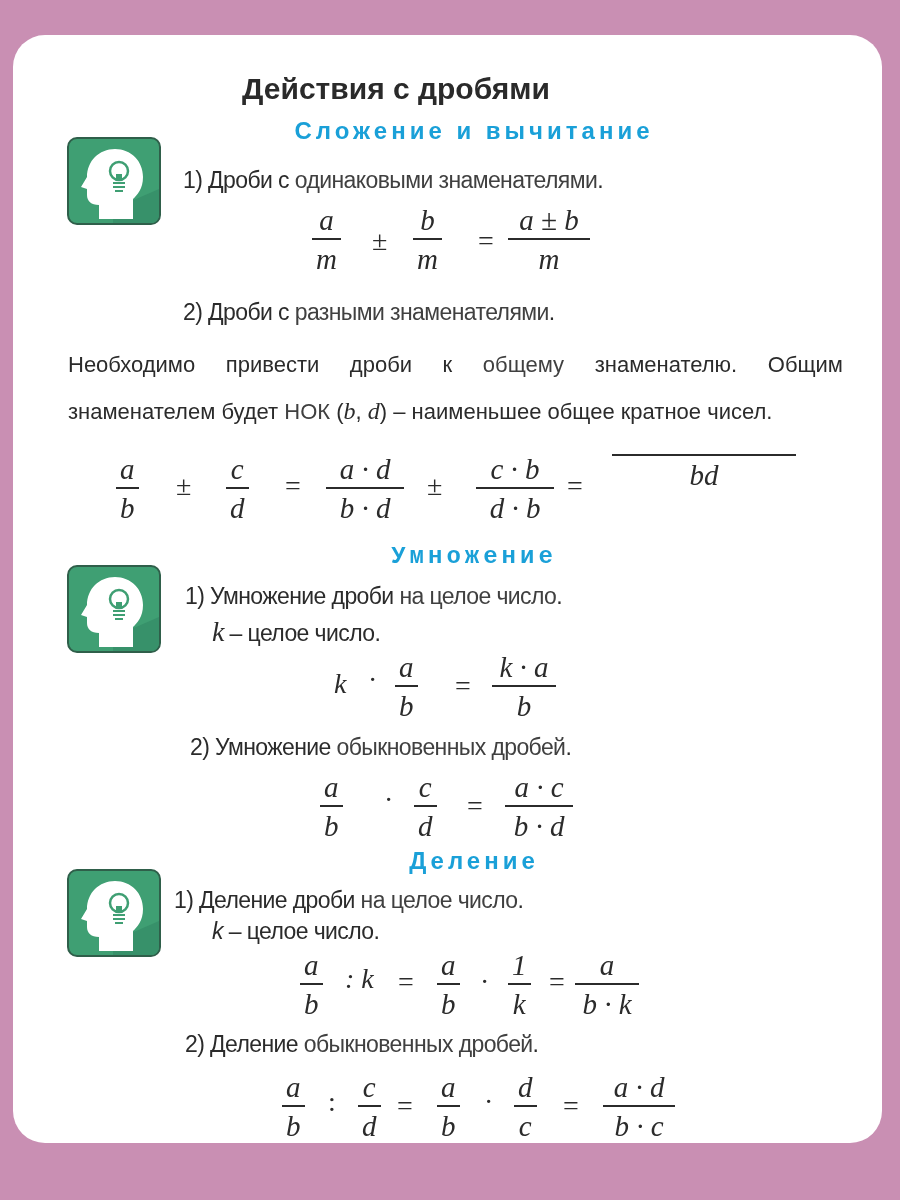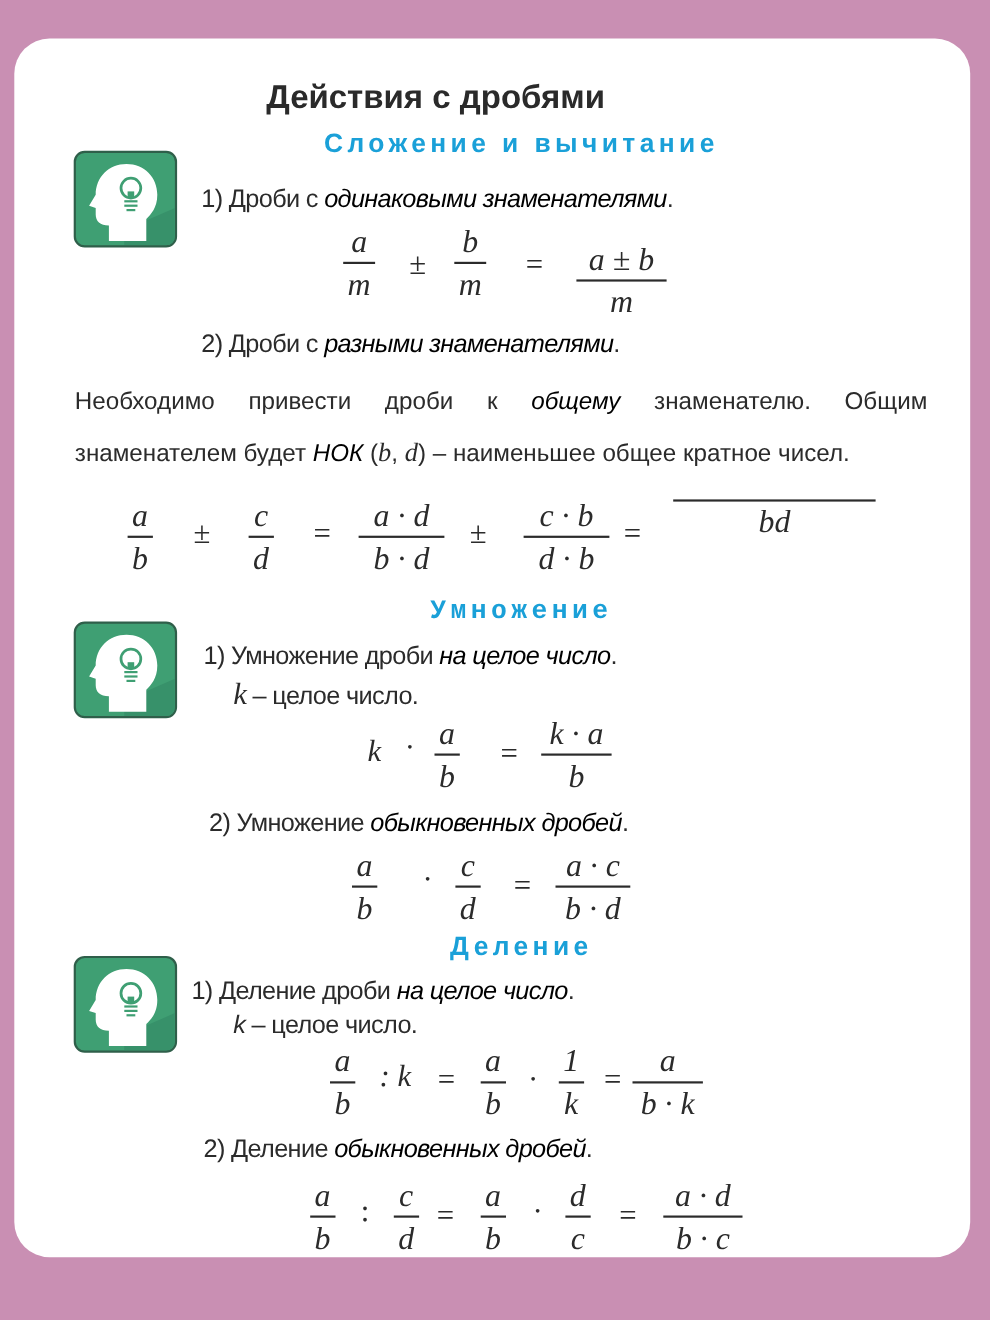--- a/index.html
+++ b/index.html
@@ -25,21 +25,21 @@
   }
   .icon {
     position:absolute; width:90px; height:84px;
     background:#3f9f73; border-radius:10px; border:2px solid #2f5f4a;
     overflow:hidden;
   }
   .icon svg { position:absolute; left:0; top:0; }
   .line {
     font-size:23px; color:#2b2b2b; letter-spacing:-0.6px;
   }
-  .red { color:#000000;font-style:italic; }
+  .red { color:#404040; }
   .para {
     left:68px; width:775px; font-size:22px; line-height:47px;
     color:#2b2b2b; white-space:normal; text-align:justify; text-align-last:left;
   }
   .math {
     font-family:"Liberation Serif", serif; font-style:italic;
     font-size:28px; color:#2b2b2b;
   }
   .frac {
     position:absolute; display:flex; flex-direction:column; align-items:center;
@@ -84,21 +84,21 @@
     <span class="bar"></span>
     <span class="den">m</span>
   </div>
 <div class="op" style="left:372px; top:225px;">±</div>
 <div class="frac" style="left:413px; top:205px;">
     <span class="num">b</span>
     <span class="bar"></span>
     <span class="den">m</span>
   </div>
 <div class="op" style="left:478px; top:225px;">=</div>
-<div class="frac" style="left:524px; top:205px; width:82px;margin-top:16px;">
+<div class="frac" style="left:508px; top:205px; width:82px;">
     <span class="num">a ± b</span>
     <span class="bar"></span>
     <span class="den">m</span>
   </div>
 
 <div class="abs line" style="left:183px; top:299px;">
   <span>2) Дроби с </span><span class="red">разными знаменателями</span><span>.</span>
 </div>
 
 <div class="abs para" style="top:341px;">

